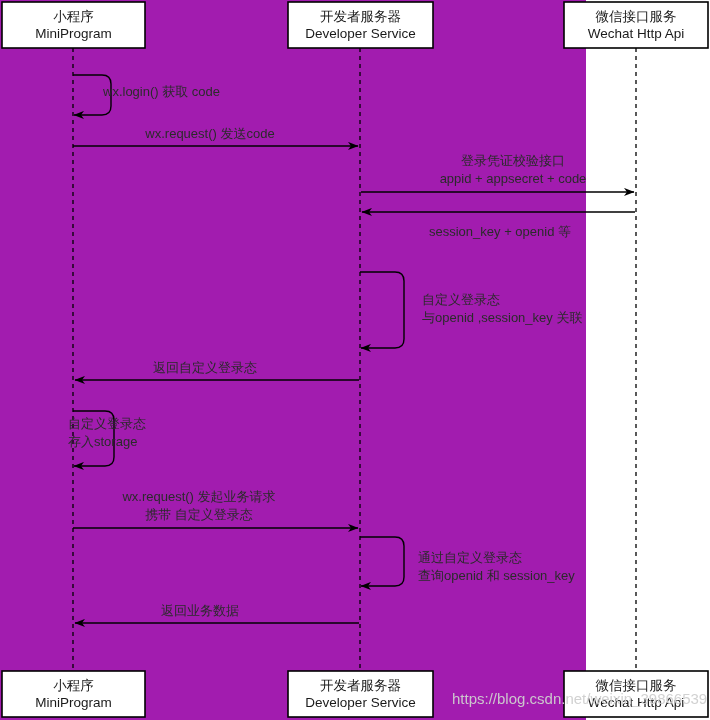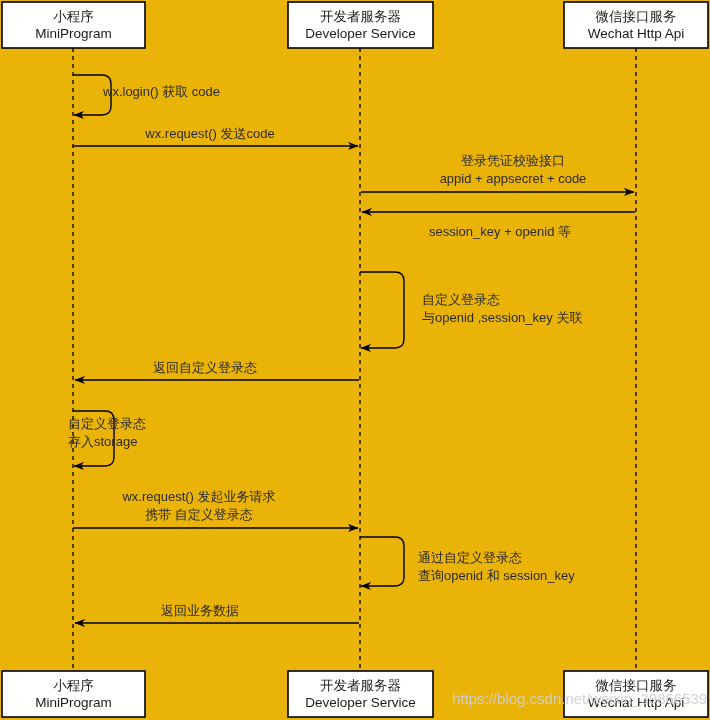--- a/index.html
+++ b/index.html
@@ -8,23 +8,23 @@
     background: #ffffff;
   }
   body {
     width: 710px;
     height: 720px;
     font-family: "Liberation Sans", "DejaVu Sans", sans-serif;
     overflow: hidden;
   }
   #diagram-root {
     position: relative;
-    width: 710px;
+    width: 586px;
     height: 720px;
-    background: #eab308;
+    background: #a21caf;
   }
   svg.diagram {
     position: absolute;
     top: 0;
     left: 0;
     width: 710px;
     height: 720px;
     display: block;
   }
   .actor-box {

